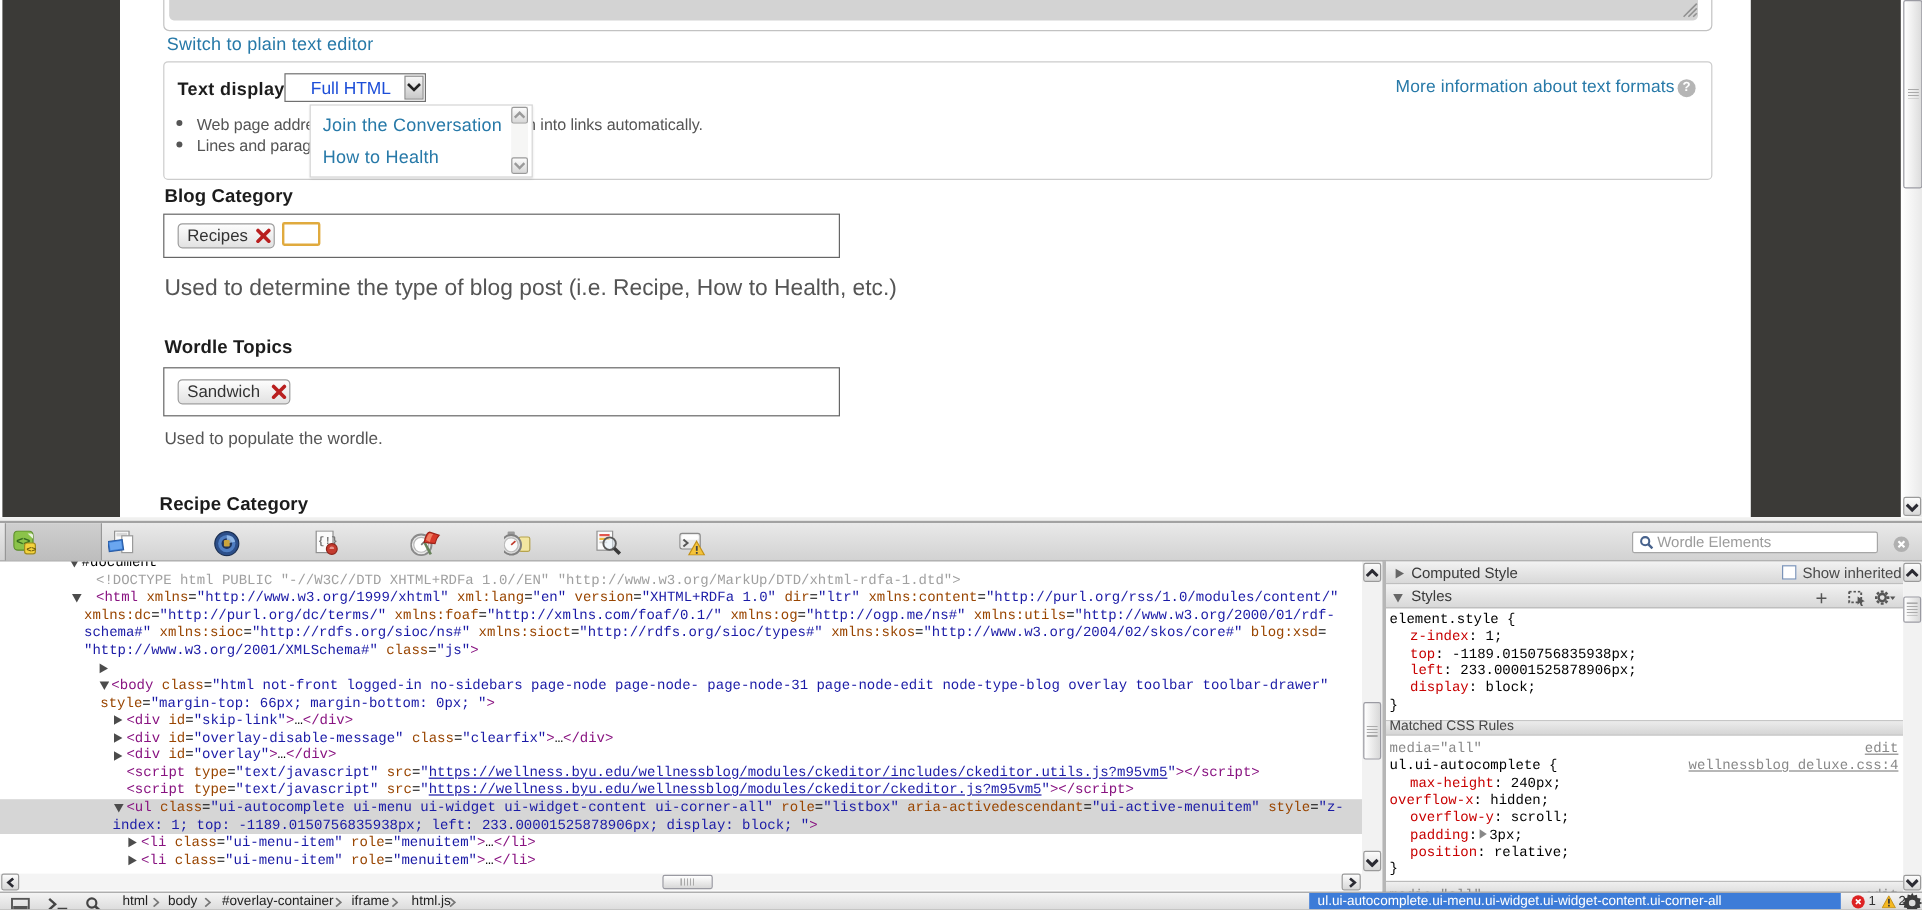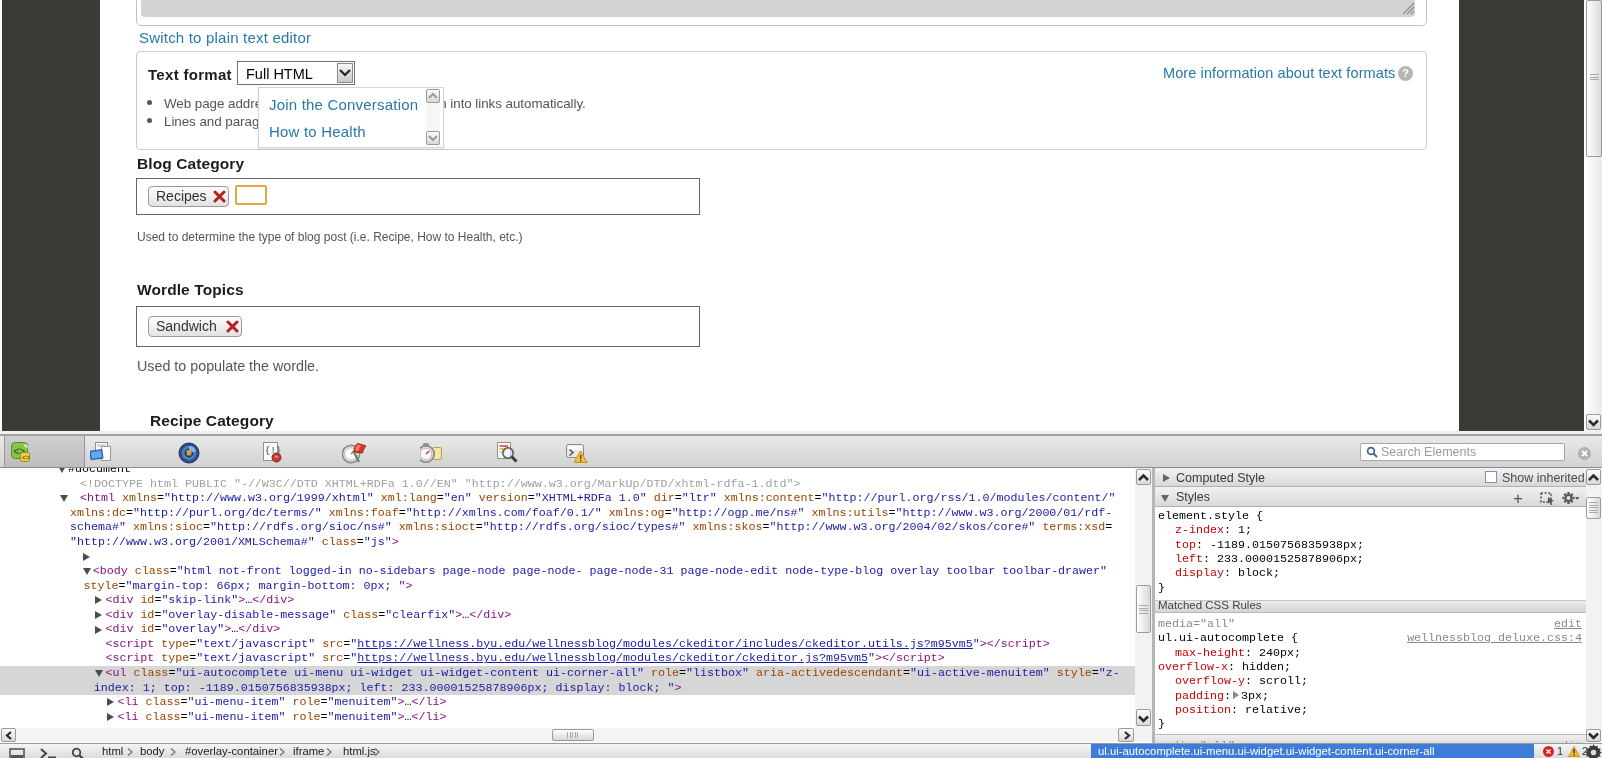--- a/index.html
+++ b/index.html
@@ -32,24 +32,24 @@
   <svg class="ab" style="left:1400px;top:0px" width="16" height="16" viewBox="0 0 16 16">
       <g stroke="#8f8f8f" stroke-width="1.3">
         <line x1="3" y1="14" x2="14" y2="3"></line>
         <line x1="7" y1="14" x2="14" y2="7"></line>
         <line x1="11" y1="14" x2="14" y2="11"></line>
       </g>
     </svg>
   <div class="ab" style="left:139px;top:29px;font-size:15px;letter-spacing:0.2px"><a class="lnk">Switch to plain text editor</a></div>
 
   <div class="ab" style="left:136px;top:51px;width:1289px;height:97px;border:1px solid #ccc;border-radius:4px"></div>
-  <div class="ab bold" style="left:148px;top:66px;font-size:15px;letter-spacing:0.3px">Text format</div>
+  <div class="ab bold" style="left:148px;top:66px;font-size:15px;letter-spacing:0.3px">Text display</div>
 
   <div class="ab" style="left:237px;top:61px;width:118px;height:24px;border:1px solid #707070;background:#fff;box-sizing:border-box"></div>
-  <div class="ab" style="left:246px;top:66px;font-size:14.5px;color:#000000">Full HTML</div>
+  <div class="ab" style="left:259px;top:66px;font-size:14.5px;color:#1d4ed8">Full HTML</div>
   <div class="ab" style="left:337px;top:63px;width:16px;height:20px;background:linear-gradient(#f6f6f6,#c9c9c9);border:1px solid #8a8a8a;box-sizing:border-box"></div>
   <svg class="ab" style="left:339px;top:69px" width="12" height="8" viewBox="0 0 12 8">
       <path d="M1 1 L6 6 L11 1" fill="none" stroke="#222" stroke-width="2.2"></path>
     </svg>
 
   <div class="ab" style="left:1163px;top:65px;font-size:14.5px;letter-spacing:0.1px"><a class="lnk">More information about text formats</a></div>
   <div class="ab" style="left:1398px;top:66px;width:15px;height:15px;border-radius:50%;background:#b5b5b5;color:#fff;font-size:11px;font-weight:bold;text-align:center;line-height:15px">?</div>
 
   <div class="ab help" style="left:147px;top:100px;width:5px;height:5px;border-radius:50%;background:#555"></div>
   <div class="ab help" style="left:164px;top:96px;font-size:13.4px;letter-spacing:-0.05px">Web page addresses and e-mail addresses turn into links automatically.</div>
@@ -70,32 +70,32 @@
     </svg>
 
   <div class="ab bold" style="left:137px;top:155px;font-size:15.5px;letter-spacing:0.1px">Blog Category</div>
   <div class="ab" style="left:136px;top:178px;width:564px;height:37px;border:1px solid #666;box-sizing:border-box;background:#fff"></div>
   <div class="chip ab" style="left:148px;top:186px;width:81px;height:21px;box-sizing:border-box"></div>
   <div class="ab" style="left:156px;top:188px;font-size:14px;color:#333">Recipes</div>
   <svg class="ab" style="left:213px;top:190px" width="13" height="13" viewBox="0 0 13 13">
       <path d="M2 2 L11 11 M11 2 L2 11" stroke="#b91f1f" stroke-width="3" stroke-linecap="round"></path>
     </svg>
   <div class="ab" style="left:235px;top:185px;width:32px;height:20px;border:2px solid #e0aa3e;border-radius:2px;background:#fff;box-sizing:border-box"></div>
-  <div class="ab help" style="left:137px;top:230px;font-size:12px">Used to determine the type of blog post (i.e. Recipe, How to Health, etc.)</div>
+  <div class="ab help" style="left:137px;top:230px;font-size:19px">Used to determine the type of blog post (i.e. Recipe, How to Health, etc.)</div>
 
   <div class="ab bold" style="left:137px;top:281px;font-size:15.5px;letter-spacing:0.1px">Wordle Topics</div>
   <div class="ab" style="left:136px;top:306px;width:564px;height:41px;border:1px solid #666;box-sizing:border-box;background:#fff"></div>
   <div class="chip ab" style="left:148px;top:316px;width:94px;height:21px;box-sizing:border-box"></div>
   <div class="ab" style="left:156px;top:318px;font-size:14px;color:#333">Sandwich</div>
   <svg class="ab" style="left:226px;top:320px" width="13" height="13" viewBox="0 0 13 13">
       <path d="M2 2 L11 11 M11 2 L2 11" stroke="#b91f1f" stroke-width="3" stroke-linecap="round"></path>
     </svg>
   <div class="ab help" style="left:137px;top:358px;font-size:14.3px">Used to populate the wordle.</div>
 
-  <div class="ab bold" style="left:150px;top:412px;font-size:15.5px;letter-spacing:0.1px">Recipe Category</div>
+  <div class="ab bold" style="left:133px;top:412px;font-size:15.5px;letter-spacing:0.1px">Recipe Category</div>
 </div>
 
 <div id="pagescroll" class="ab" style="left:1586px;top:0;width:16px;height:431px;background:linear-gradient(90deg,#fdfdfd,#e9e9e9)">
   <div class="ab" style="left:0;top:0;width:16px;height:157px;background:linear-gradient(90deg,#fff,#dcdcdc);border:1px solid #9a9aa2;border-radius:2px;box-sizing:border-box"></div>
   <div class="ab" style="left:4px;top:74px;width:9px;height:8px;background:repeating-linear-gradient(#aaa 0,#aaa 1px,transparent 1px,transparent 2.6px)"></div>
   <div class="sbtn" style="left:0px;top:414px;width:15px;height:16px"></div>
   <svg class="ab" style="left:2px;top:419px" width="11" height="8" viewBox="0 0 11 8">
       <path d="M1 1.5 L5.5 6 L10 1.5" fill="none" stroke="#2b2b33" stroke-width="2.6"></path>
     </svg>
 </div>
@@ -167,35 +167,35 @@
         <rect x="13.9" y="13" width="1.5" height="4" fill="#444"></rect>
         <rect x="13.9" y="18" width="1.5" height="1.5" fill="#444"></rect>
       </svg>
   </div>
 
   <div class="ab" style="left:1360px;top:12px;width:205px;height:18px;background:#fff;border:1px solid #a6a6a6;border-radius:2px;box-sizing:border-box"></div>
   <svg class="ab" style="left:1366px;top:15px" width="12" height="12" viewBox="0 0 12 12">
       <circle cx="5" cy="5" r="3.4" fill="none" stroke="#47628c" stroke-width="1.7"></circle>
       <line x1="7.5" y1="7.5" x2="11" y2="11" stroke="#47628c" stroke-width="2"></line>
     </svg>
-  <div class="ab" style="left:1381px;top:14px;font-size:12.5px;color:#9b9b9b">Search Elements</div>
+  <div class="ab" style="left:1381px;top:14px;font-size:12.5px;color:#9b9b9b">Wordle Elements</div>
   <div class="ab" style="left:1578px;top:16px;width:13px;height:13px;border-radius:50%;background:#b0b0b0"></div>
   <svg class="ab" style="left:1581px;top:19px" width="7" height="7" viewBox="0 0 7 7">
       <path d="M1 1 L6 6 M6 1 L1 6" stroke="#fff" stroke-width="1.8"></path>
     </svg>
 
   <div id="tree" class="ab" style="left:0;top:37px;width:1135px;height:260px;background:#fff;overflow:hidden">
     <div class="ab" style="left:0;top:197.9px;width:1135px;height:29.1px;background:#d6d6d6"></div>
     <div class="cl" style="left:68px;top:-5.9px">#document</div>
       <div class="ab dn" style="left:58px;top:-2.1px"></div>
     <div class="cl g" style="left:80px;top:8.7px">&lt;!DOCTYPE html PUBLIC "-//W3C//DTD XHTML+RDFa 1.0//EN" "http://www.w3.org/MarkUp/DTD/xhtml-rdfa-1.dtd"&gt;</div>
     <div class="cl" style="left:80px;top:23.2px"><span class="t">&lt;html</span> <span class="at">xmlns</span>=<span class="v">"http://www.w3.org/1999/xhtml"</span> <span class="at">xml:lang</span>=<span class="v">"en"</span> <span class="at">version</span>=<span class="v">"XHTML+RDFa 1.0"</span> <span class="at">dir</span>=<span class="v">"ltr"</span> <span class="at">xmlns:content</span>=<span class="v">"http://purl.org/rss/1.0/modules/content/"</span></div>
       <div class="ab dn" style="left:60px;top:27px"></div>
     <div class="cl" style="left:70px;top:37.8px"><span class="at">xmlns:dc</span>=<span class="v">"http://purl.org/dc/terms/"</span> <span class="at">xmlns:foaf</span>=<span class="v">"http://xmlns.com/foaf/0.1/"</span> <span class="at">xmlns:og</span>=<span class="v">"http://ogp.me/ns#"</span> <span class="at">xmlns:utils</span>=<span class="v">"http://www.w3.org/2000/01/rdf-</span></div>
-    <div class="cl" style="left:70px;top:52.3px"><span class="v">schema#"</span> <span class="at">xmlns:sioc</span>=<span class="v">"http://rdfs.org/sioc/ns#"</span> <span class="at">xmlns:sioct</span>=<span class="v">"http://rdfs.org/sioc/types#"</span> <span class="at">xmlns:skos</span>=<span class="v">"http://www.w3.org/2004/02/skos/core#"</span> <span class="at">terms:xsd</span>=</div>
+    <div class="cl" style="left:70px;top:52.3px"><span class="v">schema#"</span> <span class="at">xmlns:sioc</span>=<span class="v">"http://rdfs.org/sioc/ns#"</span> <span class="at">xmlns:sioct</span>=<span class="v">"http://rdfs.org/sioc/types#"</span> <span class="at">xmlns:skos</span>=<span class="v">"http://www.w3.org/2004/02/skos/core#"</span> <span class="at">blog:xsd</span>=</div>
     <div class="cl" style="left:70px;top:66.9px"><span class="v">"http://www.w3.org/2001/XMLSchema#"</span> <span class="at">class</span>=<span class="v">"js"</span><span class="t">&gt;</span></div>
       <div class="ab rt" style="left:82.6px;top:84.7px"></div>
     <div class="cl" style="left:92.8px;top:96px"><span class="t">&lt;body</span> <span class="at">class</span>=<span class="v">"html not-front logged-in no-sidebars page-node page-node- page-node-31 page-node-edit node-type-blog overlay toolbar toolbar-drawer"</span></div>
       <div class="ab dn" style="left:82.6px;top:99.8px"></div>
     <div class="cl" style="left:83.6px;top:110.6px"><span class="at">style</span>=<span class="v">"margin-top: 66px; margin-bottom: 0px; "</span><span class="t">&gt;</span></div>
     <div class="cl" style="left:105.4px;top:125.1px"><span class="t">&lt;div</span> <span class="at">id</span>=<span class="v">"skip-link"</span><span class="t">&gt;</span>…<span class="t">&lt;/div&gt;</span></div>
       <div class="ab rt" style="left:95.2px;top:128.4px"></div>
     <div class="cl" style="left:105.4px;top:139.7px"><span class="t">&lt;div</span> <span class="at">id</span>=<span class="v">"overlay-disable-message"</span> <span class="at">class</span>=<span class="v">"clearfix"</span><span class="t">&gt;</span>…<span class="t">&lt;/div&gt;</span></div>
       <div class="ab rt" style="left:95.2px;top:143px"></div>
     <div class="cl" style="left:105.4px;top:154.2px"><span class="t">&lt;div</span> <span class="at">id</span>=<span class="v">"overlay"</span><span class="t">&gt;</span>…<span class="t">&lt;/div&gt;</span></div>

